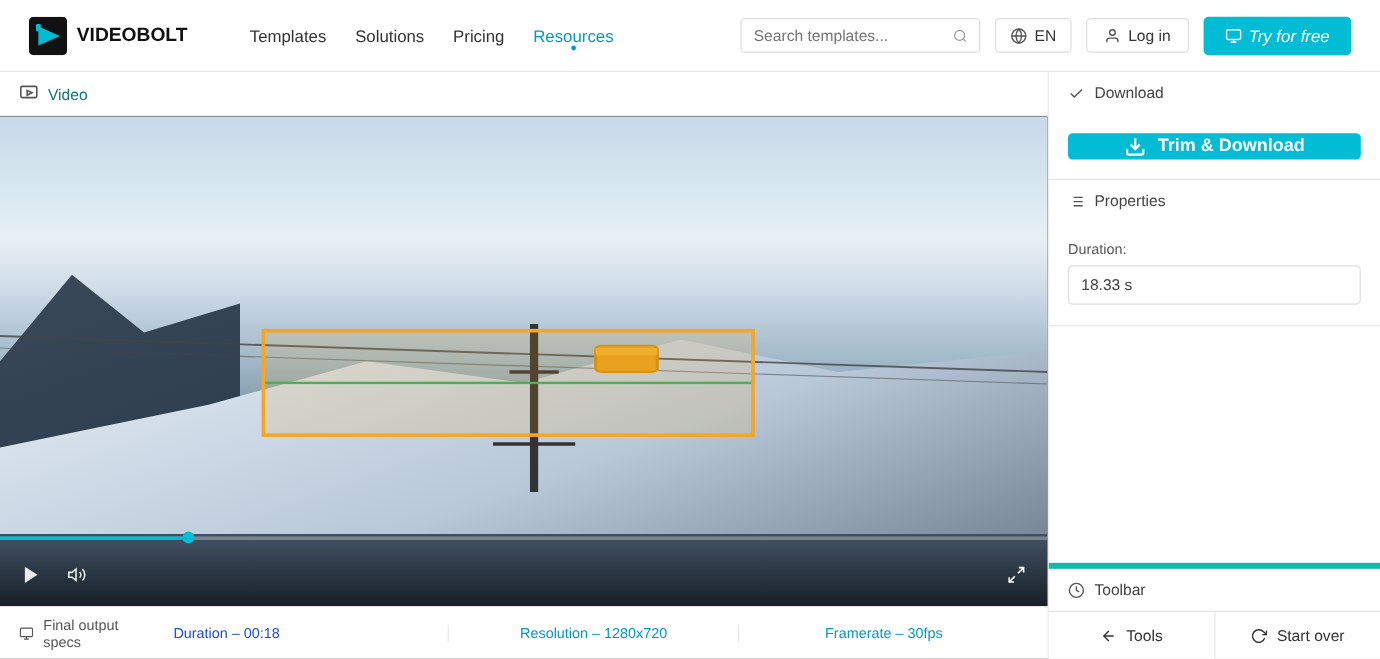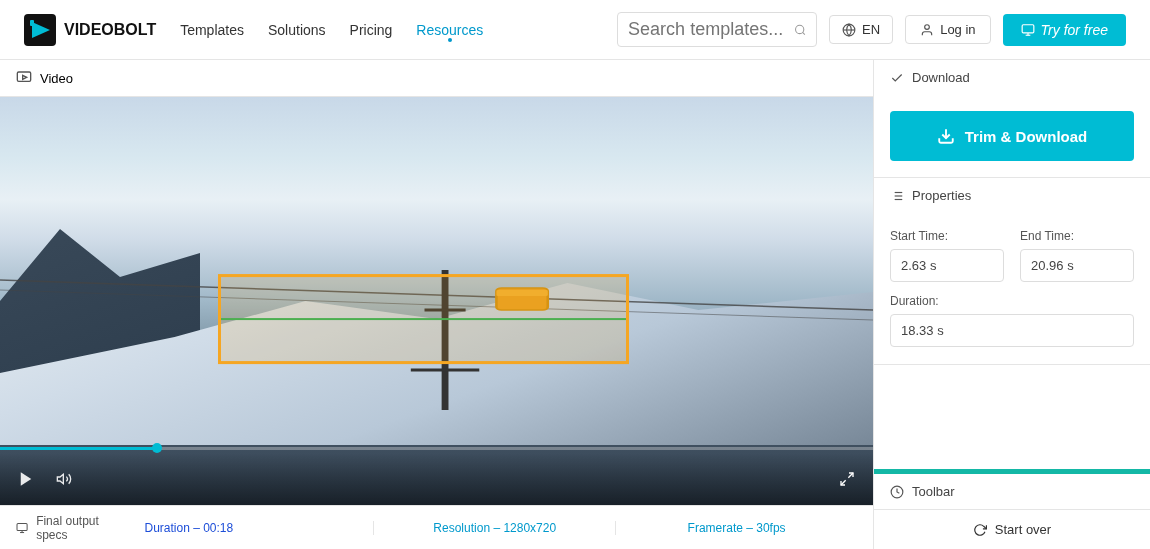--- a/index.html
+++ b/index.html
@@ -5,21 +5,21 @@
     * { margin: 0; padding: 0; box-sizing: border-box; }
     body { font-family: -apple-system, BlinkMacSystemFont, 'Segoe UI', Arial, sans-serif; background: #fff; color: #333; font-size: 14px; }
 
     
     .header {
       display: flex;
       align-items: center;
       padding: 0 24px;
       height: 60px;
       border-bottom: 1px solid #e5e5e5;
-      gap: 24px;
+      gap: 52px;
     }
     .logo {
       display: flex;
       align-items: center;
       gap: 8px;
       font-weight: 700;
       font-size: 16px;
       color: #111;
       text-decoration: none;
     }
@@ -64,21 +64,21 @@
       align-items: center;
       border: 1px solid #ddd;
       border-radius: 4px;
       padding: 6px 10px;
       gap: 8px;
       width: 200px;
     }
     .search-bar input {
       border: none;
       outline: none;
-      font-size: 18px;
+      font-size: 13px;
       color: #15803d;
       width: 100%;
       background: transparent;
     }
     .lang-btn {
       display: flex;
       align-items: center;
       gap: 6px;
       border: 1px solid #ddd;
       border-radius: 4px;
@@ -127,21 +127,21 @@
     }
 
     .panel-header {
       display: flex;
       align-items: center;
       gap: 8px;
       padding: 10px 16px;
       border-bottom: 1px solid #e5e5e5;
       font-size: 13px;
       font-weight: 500;
-      color: #000000;
+      color: #0f766e;
       background: #fff;
     }
 
     
     .video-area {
       flex: 1;
       background: #1a1a1a;
       position: relative;
       display: flex;
       align-items: center;
@@ -333,26 +333,26 @@
     .download-section {
       padding: 16px;
     }
 
     .trim-download-btn {
       width: 100%;
       background: #00bcd4;
       color: #fff;
       border: none;
       border-radius: 4px;
-      padding: 16px;
+      padding: 2px;
       font-size: 15px;
       font-weight: 600;
       cursor: pointer;
       display: flex;
-      align-items: flex-end;
+      align-items: flex-start;
       justify-content: center;
       gap: 10px;
     }
 
     .properties-section {
       padding: 16px;
     }
 
     .prop-row {
       display: flex;
@@ -584,48 +584,45 @@
           <line x1="8" y1="6" x2="21" y2="6"></line>
           <line x1="8" y1="12" x2="21" y2="12"></line>
           <line x1="8" y1="18" x2="21" y2="18"></line>
           <line x1="3" y1="6" x2="3.01" y2="6"></line>
           <line x1="3" y1="12" x2="3.01" y2="12"></line>
           <line x1="3" y1="18" x2="3.01" y2="18"></line>
         </svg>
         <span>Properties</span>
       </div>
       <div class="properties-section">
-        <div class="prop-row">
-          <div class="prop-group">
-            <div class="prop-label">Start Time:</div>
-            <input class="prop-input" type="text" value="2.63 s" style="">
-          </div>
-          <div class="prop-group">
-            <div class="prop-label">End Time:</div>
-            <input class="prop-input" type="text" value="20.96 s" style="">
-          </div>
-        </div>
         <div class="prop-group-full">
           <div class="prop-label">Duration:</div>
           <input class="prop-input" type="text" value="18.33 s" style="">
         </div>
       </div>
     </div>
 
     <div class="toolbar-section">
       <div class="toolbar-header">
         <svg width="14" height="14" viewBox="0 0 24 24" fill="none" stroke="#555" stroke-width="2">
           <circle cx="12" cy="12" r="10"></circle>
           <polyline points="12,6 12,12 16,14"></polyline>
         </svg>
         <span>Toolbar</span>
       </div>
       <div class="toolbar-actions">
         <button class="toolbar-action-btn">
           <svg width="14" height="14" viewBox="0 0 24 24" fill="none" stroke="#333" stroke-width="2">
+            <line x1="19" y1="12" x2="5" y2="12"></line>
+            <polyline points="12,19 5,12 12,5"></polyline>
+          </svg>
+          <span>Tools</span>
+        </button>
+        <button class="toolbar-action-btn">
+          <svg width="14" height="14" viewBox="0 0 24 24" fill="none" stroke="#333" stroke-width="2">
             <polyline points="23,4 23,10 17,10"></polyline>
             <path d="M20.49 15a9 9 0 1 1-2.12-9.36L23 10"></path>
           </svg>
           <span>Start over</span>
         </button>
       </div>
     </div>
 
   </div>
 </div>

